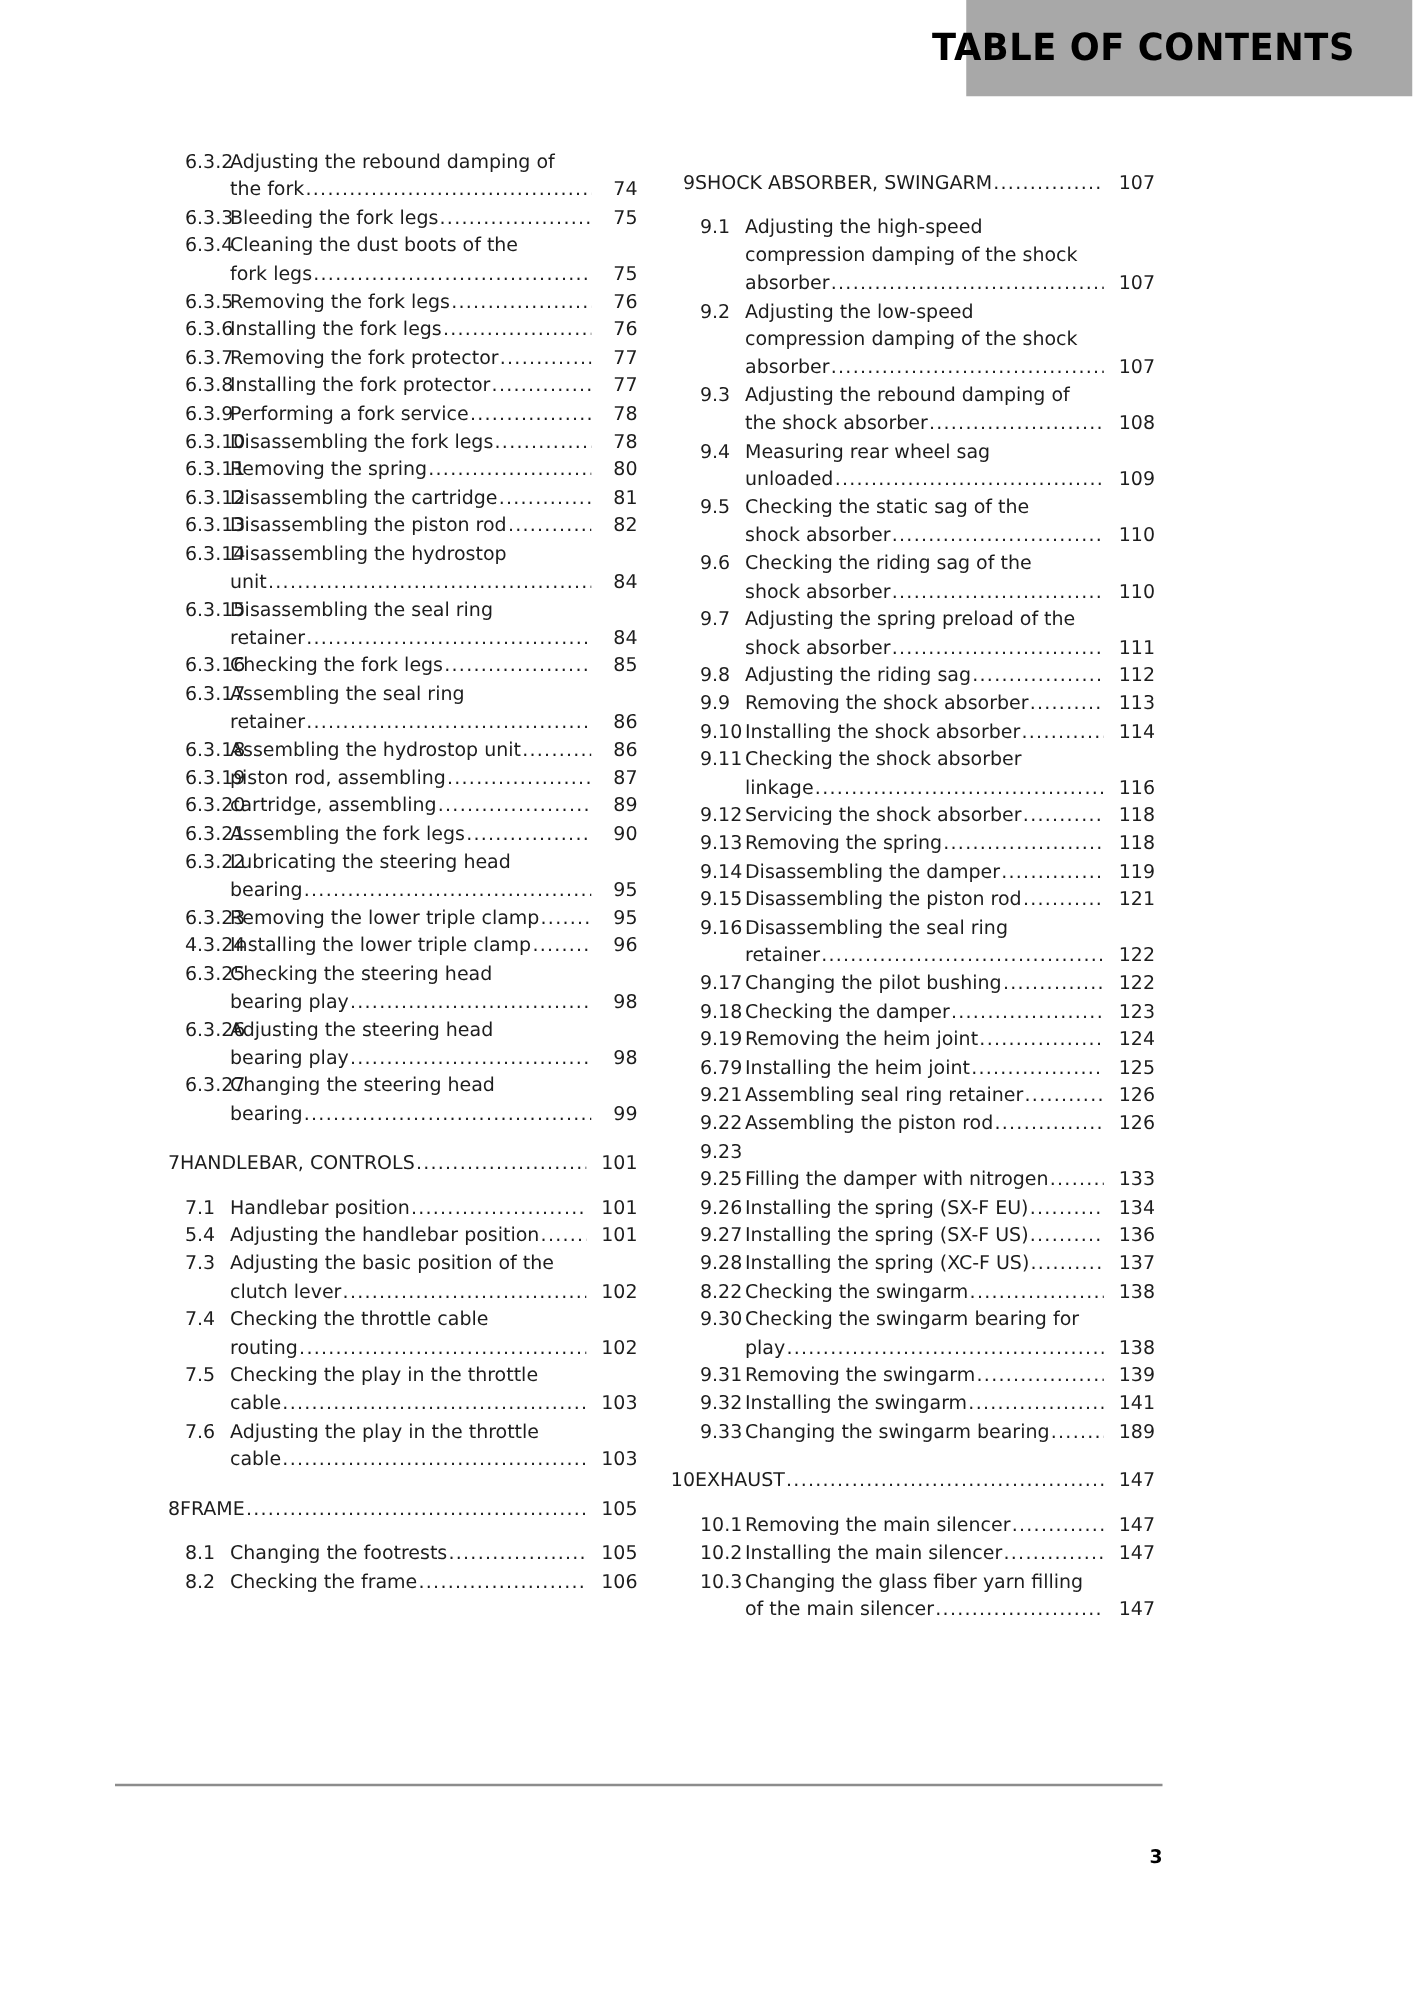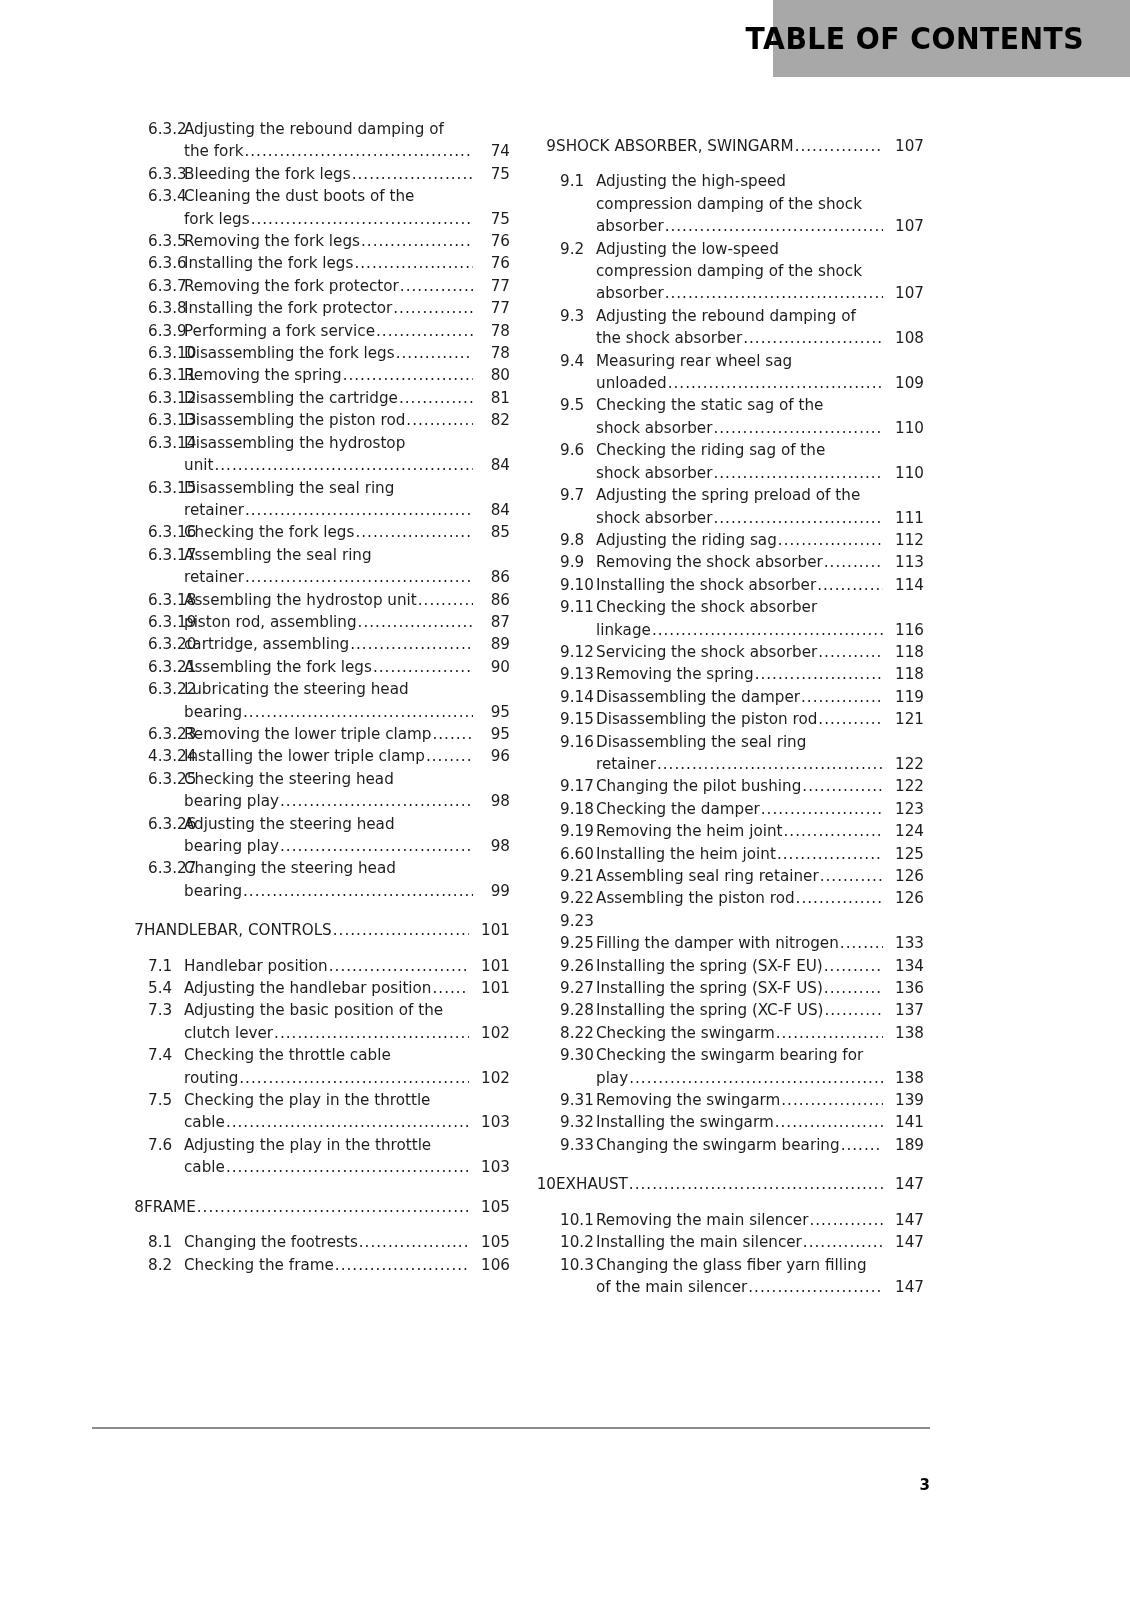--- a/index.html
+++ b/index.html
@@ -815,21 +815,21 @@
         <div class="num">9.19</div>
         <div class="body">
           <div class="line">
             <span class="txt">Removing the heim joint</span>
             <span class="leader"></span>
             <span class="pg wide">124</span>
           </div>
         </div>
       </div>
       <div class="entry sub">
-        <div class="num">6.60</div>
+        <div class="num">6.79</div>
         <div class="body">
           <div class="line">
             <span class="txt">Installing the heim joint</span>
             <span class="leader"></span>
             <span class="pg wide">125</span>
           </div>
         </div>
       </div>
       <div class="entry sub">
         <div class="num">9.21</div>

